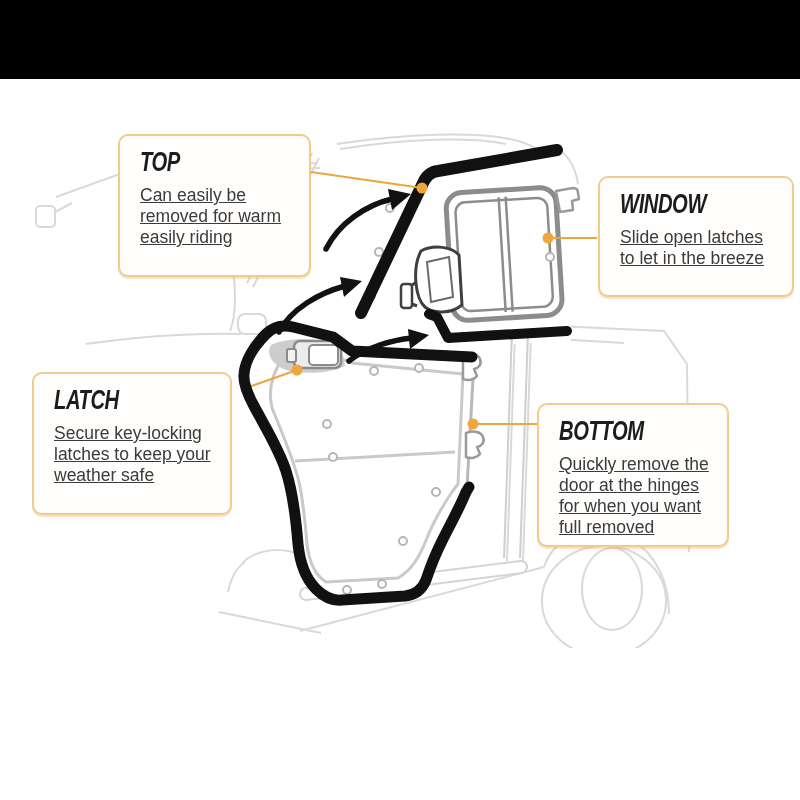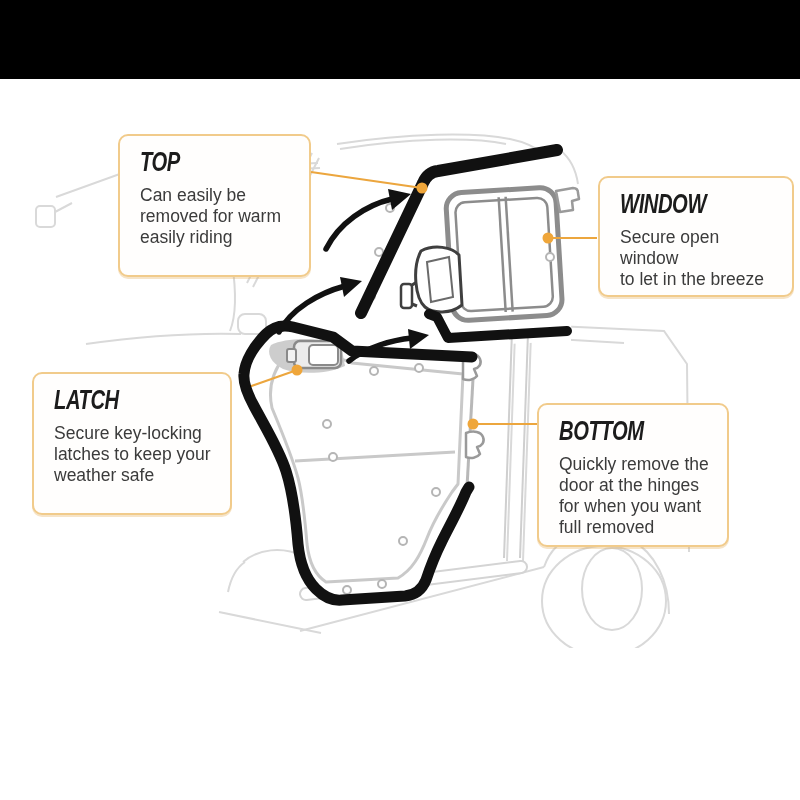--- a/index.html
+++ b/index.html
@@ -19,21 +19,21 @@
   .callout{
     position:absolute;background:#fffefd;border:2px solid var(--callout-border);
     border-radius:10px;box-shadow:0 2px 0 rgba(224,166,74,0.30);
     padding:12px 16px 10px 20px;box-sizing:border-box;z-index:5;
   }
   .co-title{
     display:inline-block;color:var(--title-text);font-weight:bold;font-style:italic;
     font-size:22px;letter-spacing:-0.5px;transform:scale(0.92,1.22);transform-origin:left bottom;
     margin:4px 0 7px 0;white-space:nowrap;
   }
-  .co-body{color:var(--body-text);font-size:17.5px;line-height:1.2;}
+  .co-body{color:var(--body-text);font-size:17.5px;line-height:1.2;text-decoration:underline;}
   #co-top{left:118px;top:134px;width:193px;height:143px;}
   #co-window{left:598px;top:176px;width:196px;height:121px;}
   #co-latch{left:32px;top:372px;width:200px;height:143px;}
   #co-bottom{left:537px;top:403px;width:192px;height:144px;}
 
   
   .ln-faint{stroke:var(--faint-gray);fill:none;stroke-width:2;}
   .ln-black{stroke:var(--door-outline);fill:none;stroke-linejoin:round;}
   .ln-leader{stroke:var(--leader-line);stroke-width:2.2;fill:none;}
   .dot{fill:var(--leader-dot);}
@@ -167,21 +167,21 @@
     <div class="co-body">
       <div>Can easily be</div>
       <div>removed for warm</div>
       <div>easily riding</div>
     </div>
   </div>
 
   <div class="callout" id="co-window">
     <div class="co-title">WINDOW</div>
     <div class="co-body">
-      <div>Secure open window</div>
+      <div>Slide open latches</div>
       <div>to let in the breeze</div>
     </div>
   </div>
 
   <div class="callout" id="co-latch">
     <div class="co-title">LATCH</div>
     <div class="co-body">
       <div>Secure key-locking</div>
       <div>latches to keep your</div>
       <div>weather safe</div>

